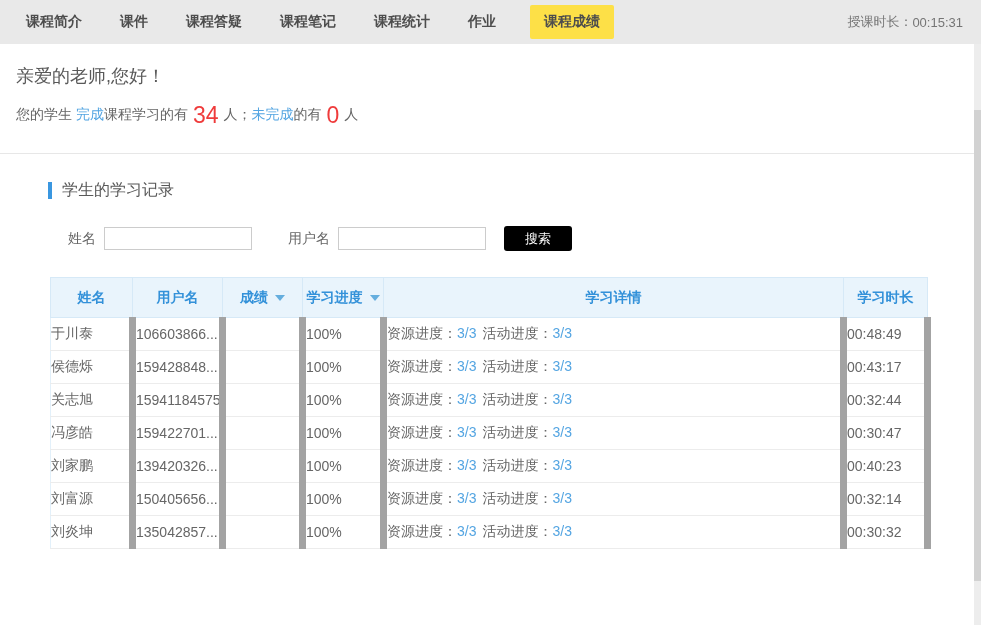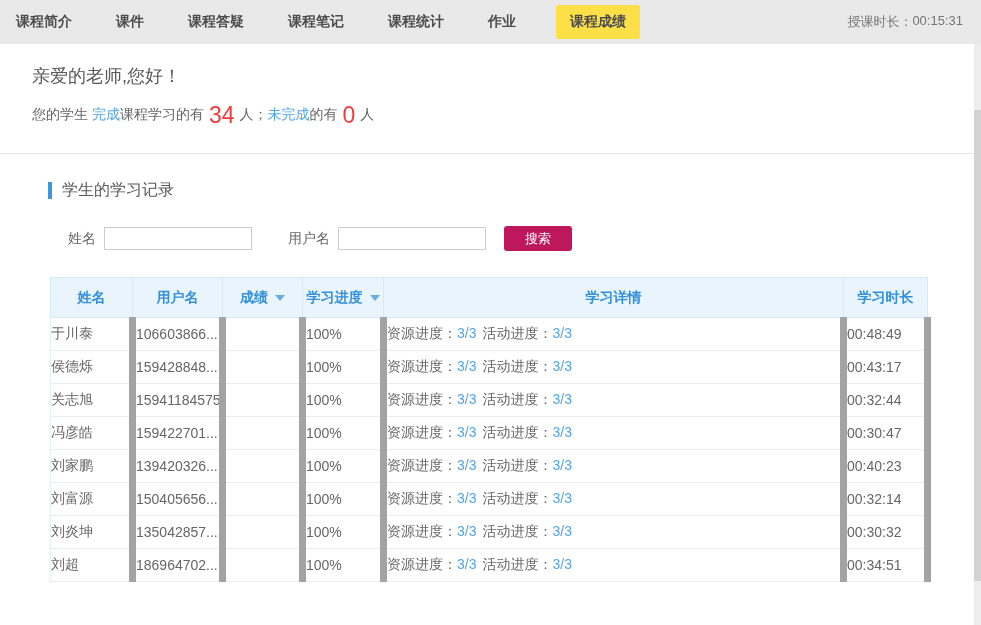--- a/index.html
+++ b/index.html
@@ -6,36 +6,36 @@
   html, body { background: #fff; }
   body {
     width: 981px; height: 625px; overflow: hidden; position: relative;
     font-family: "Liberation Sans", "DejaVu Sans", sans-serif;
     color: #666;
   }
 
   
   .nav {
     height: 44px; background: #e9e9e9; display: flex; align-items: center;
-    padding: 0 8px 0 12px; position: relative; gap: 6px;
+    padding: 0 8px 0 22px; position: relative;
   }
   .nav-tab {
     font-size: 14px; font-weight: bold; color: #4d4d4d; margin-right: 30px;
     padding: 8px 4px; cursor: pointer; white-space: nowrap;
   }
   .nav-tab.active {
     background: #fde047; border-radius: 2px; padding: 8px 14px; margin-right: 0;
   }
   .nav-right {
     margin-left: auto; font-size: 13px; color: #757575; padding-right: 10px;
-    display: flex; align-items: flex-start;
-  }
-
-  
-  .welcome { padding: 20px 32px 0 32px; }
+    display: flex; align-items: center;
+  }
+
+  
+  .welcome { padding: 20px 32px 0 16px; }
   .welcome-title { font-size: 18px; color: #595959; }
   .welcome-line { margin-top: 13px; font-size: 14px; color: #666; height: 28px; display: flex; align-items: center; }
   .welcome-line .lnk { color: #54a5e2; text-decoration: none; cursor: pointer; }
   .welcome-line .big-num { font-size: 23px; color: #ef3b3b; margin: 0 5px; line-height: 1; }
   .welcome-line .seg { white-space: pre; }
   .divider { border-bottom: 1px solid #e7e7e7; margin-top: 24px; }
 
   
   .section-head { margin: 26px 0 0 48px; display: flex; align-items: center; }
   .section-bar { display: inline-block; width: 4px; height: 17px; background: #3a97e0; margin-right: 10px; }
@@ -43,21 +43,21 @@
 
   
   .search-row { margin: 25px 0 0 68px; display: flex; align-items: center; font-size: 14px; color: #666; }
   .search-row label { margin-right: 8px; }
   .search-input {
     width: 148px; height: 23px; border: 1px solid #ccc; background: #fff;
     font-size: 13px; padding: 0 6px; color: #333; outline: none;
   }
   .gap1 { width: 36px; }
   .search-btn {
-    margin-left: 18px; width: 68px; height: 25px; background: #be185d; color: #fff;
+    margin-left: 18px; width: 68px; height: 25px; background: #000000; color: #fff;
     border: none; border-radius: 3px; font-size: 13px; cursor: pointer;
     font-family: inherit;
   }
 
   
   table.records {
     margin: 26px 0 0 50px; border-collapse: collapse; table-layout: fixed;
     width: 877px; font-size: 14px;
   }
   table.records th {
@@ -225,27 +225,17 @@
     <td>刘炎坤</td>
     <td>135042857...</td>
     <td></td>
     <td class="progress-cell">100%</td>
     <td>
       <span>资源进度：</span><a class="detail-link">3/3</a><span class="detail-sep"></span><span>活动进度：</span><a class="detail-link">3/3</a>
     </td>
     <td>00:30:32</td>
   </tr>
 
-  <tr>
-    <td>刘超</td>
-    <td>186964702...</td>
-    <td></td>
-    <td class="progress-cell">100%</td>
-    <td>
-      <span>资源进度：</span><a class="detail-link">3/3</a><span class="detail-sep"></span><span>活动进度：</span><a class="detail-link">3/3</a>
-    </td>
-    <td>00:34:51</td>
-  </tr>
 </tbody>
 </table>
 
 <div class="scrollbar-track"></div>
 <div class="scrollbar-thumb"></div>
 
 </body></html>

